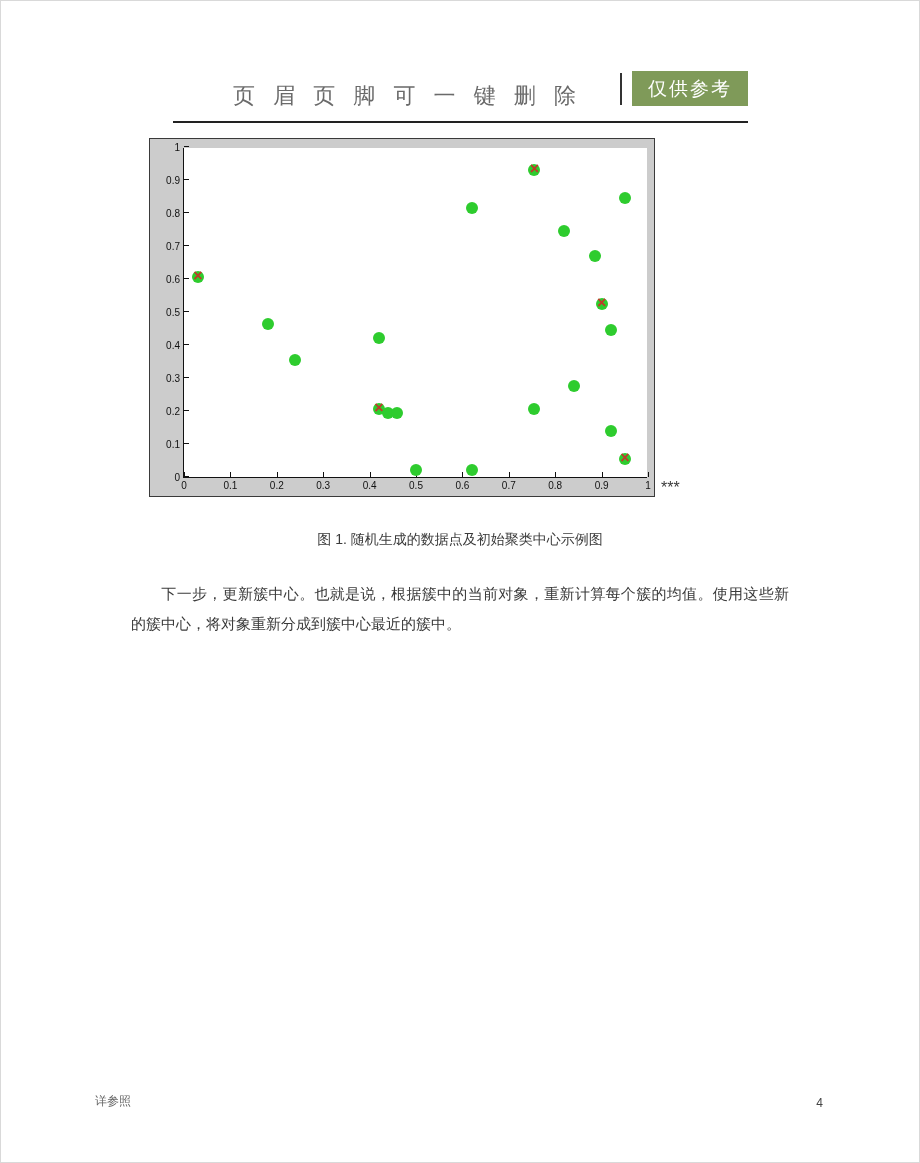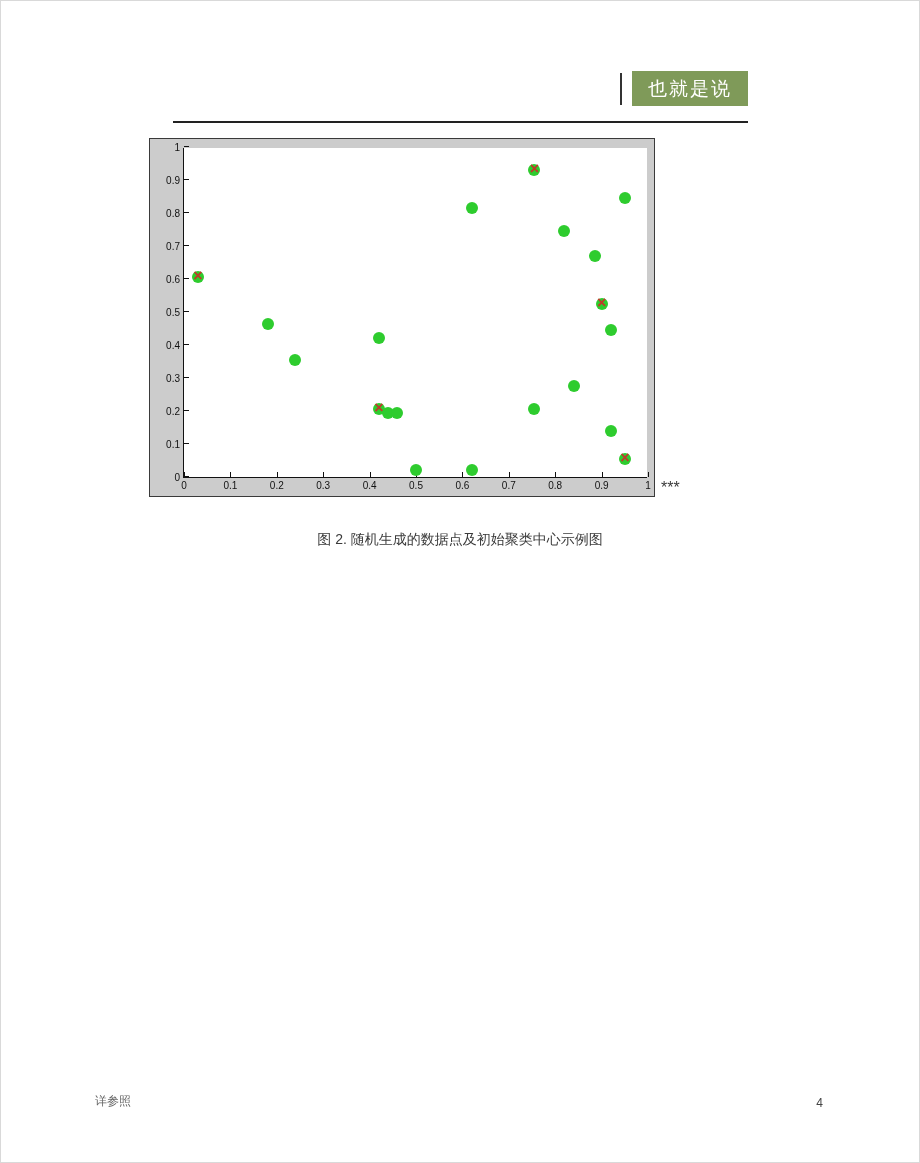--- a/index.html
+++ b/index.html
@@ -159,22 +159,23 @@
     font-size:12px;
     color:#444;
   }
 </style>
 </head>
 <body>
 
 <div class="page">
 
   <div class="hdr">
+    <div class="hdr-title">页 眉 页 脚 可 一 键 删 除</div>
     <div class="hdr-vline"></div>
-    <div class="hdr-badge">也就是说</div>
+    <div class="hdr-badge">仅供参考</div>
     <div class="hdr-rule"></div>
   </div>
 
   <div class="plot-frame">
     <div class="plot-area" id="plot-area">
 
     <div class="tick-x" style="left: 0px;"></div>
         <div class="tlabel-x" style="left: 0px;">0</div>
         <div class="tick-x" style="left: 46.4px;"></div>
         <div class="tlabel-x" style="left: 46.4px;">0.1</div>
@@ -240,19 +241,22 @@
         <div class="pt-dot" style="left: 440.8px; bottom: 18.15px;"></div>
         <div class="pt-x" style="left: 13.92px; bottom: 199.65px;">×</div>
         <div class="pt-x" style="left: 194.88px; bottom: 67.65px;">×</div>
         <div class="pt-x" style="left: 350.32px; bottom: 306.9px;">×</div>
         <div class="pt-x" style="left: 417.6px; bottom: 173.25px;">×</div>
         <div class="pt-x" style="left: 440.8px; bottom: 18.15px;">×</div>
       </div>
   </div>
   <div class="fig-star">***</div>
 
-  <div class="caption">图 2. 随机生成的数据点及初始聚类中心示例图</div>
-
+  <div class="caption">图 1. 随机生成的数据点及初始聚类中心示例图</div>
+
+  <div class="para p1">
+    <span class="indent"></span><span>下一步，更新簇中心。也就是说，根据簇中的当前对象，重新计算每个簇的均值。使用这些新的簇中心，将对象重新分成到簇中心最近的簇中。</span>
+  </div>
 
   <div class="foot-left">详参照</div>
   <div class="foot-right">4</div>
 
 </div>
 
 </body></html>

